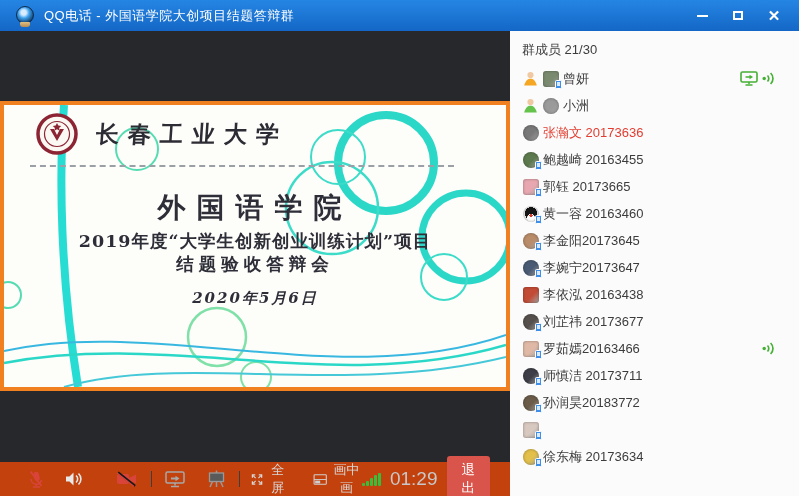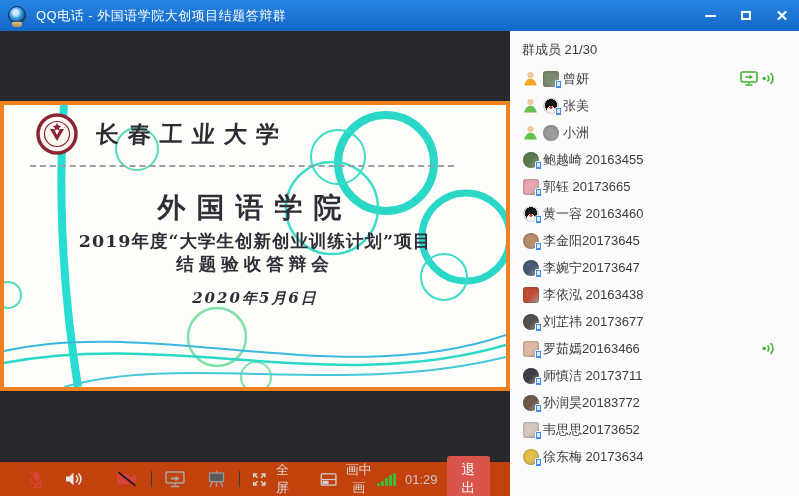--- a/index.html
+++ b/index.html
@@ -1,20 +1,20 @@
 <!DOCTYPE html>
 <html><head>
 <meta charset="utf-8">
 <style>
   * { margin:0; padding:0; box-sizing:border-box; }
   body { font-family: "Liberation Sans", sans-serif; background:#555; }
   .window { width:799px; height:496px; position:relative; overflow:hidden; background:#26282c; }
 
   
-  .titlebar { height:31px; background:linear-gradient(#2585e3,#1467c6); display:flex; align-items:center; padding:0 4px; }
+  .titlebar { height:31px; background:linear-gradient(#2585e3,#1467c6); display:flex; align-items:center; padding:0 12px; }
   .qq-icon { width:20px; height:20px; position:relative; margin:0 8px 0 4px; }
   .qq-icon .eye { width:18px; height:18px; border-radius:50%;
     background:radial-gradient(circle at 42% 35%, #d8ecff 0 18%, #3aa0ec 40%, #14375e 78%);
     border:1px solid #0d2b4e; }
   .qq-icon .base { position:absolute; left:4px; bottom:-1px; width:10px; height:5px;
     background:linear-gradient(#e2c083,#b98b4e); border-radius:1px 1px 3px 3px; }
   .title-text { color:#fff; font-size:13px; letter-spacing:0.5px; }
   .win-controls { margin-left:auto; display:flex; align-items:center; gap:22px; padding-right:6px; }
   .win-btn { width:14px; height:14px; display:flex; align-items:center; justify-content:center; cursor:default; }
   .min-glyph { width:11px; height:2px; background:#fff; }
@@ -43,21 +43,21 @@
   .slide-date  { position:absolute; top:184px; width:100%; font-size:15px; font-weight:bold; font-style:italic; letter-spacing:2px; }
 
   
   .toolbar { height:34px; background:#c2410c; display:flex; align-items:center; padding:0 20px; }
   .tb-btn { background:none; border:none; display:flex; align-items:center; gap:5px; color:#d8d8d8;
     font-size:13px; font-family:inherit; padding:2px; cursor:default; }
   .tb-divider { width:1px; height:16px; background:#3c3e42; margin:0 10px; }
   .tb-right { margin-left:auto; display:flex; align-items:center; gap:9px; }
   .signal { display:flex; align-items:flex-end; gap:1.5px; height:13px; }
   .signal i { display:block; width:2.5px; background:#3bbd3b; border-radius:1px; }
-  .timer { color:#c8c8c8; font-size:13px; }
+  .timer { color:#c8c8c8; font-size:19px; }
   .exit-btn { background:#d9544a; color:#fff; border:none; border-radius:3px; font-size:13.5px;
     padding:5px 15px; font-family:inherit; cursor:default; }
 
   
   .members-panel { width:289px; background:#fbfbfb; display:flex; flex-direction:column; overflow:hidden; }
   .members-header { font-size:13px; color:#3c3c3c; padding:10px 0 6px 12px; }
   .member-list { flex:1; }
   .member-row { height:27px; display:flex; align-items:center; padding:0 24px 0 13px; }
   .status-icon { width:15px; height:15px; margin-right:5px; flex:none; }
   .status-icon .head { fill:#f0c9a2; }
@@ -247,37 +247,32 @@
               </svg>
             </span>
   </div>
           <div class="member-row">
     <span class="status-icon online">
       <svg viewBox="0 0 15 15" width="15" height="15">
         <circle class="head" cx="7.5" cy="4.1" r="3.1"></circle>
         <path class="body" d="M1.2,14.6 C2.4,9.6 4.9,7.8 7.5,7.8 C10.1,7.8 12.6,9.6 13.8,14.6 Z"></path>
       </svg>
     </span>
-    <span class="avatar penguin">
-      <span class="phone-badge"></span>
-    </span>
-    <span class="member-label">张美</span>
-    <span class="member-badges"></span>
-  </div>
-          <div class="member-row">
-    <span class="status-icon online">
-      <svg viewBox="0 0 15 15" width="15" height="15">
-        <circle class="head" cx="7.5" cy="4.1" r="3.1"></circle>
-        <path class="body" d="M1.2,14.6 C2.4,9.6 4.9,7.8 7.5,7.8 C10.1,7.8 12.6,9.6 13.8,14.6 Z"></path>
-      </svg>
-    </span>
     <span class="avatar round" style="background: linear-gradient(135deg, rgb(154, 154, 154) 55%, rgba(0, 0, 0, 0.35));">
       
     </span>
     <span class="member-label">小洲</span>
+    <span class="member-badges"></span>
+  </div>
+          <div class="member-row">
+
+    <span class="avatar round" style="background: linear-gradient(135deg, rgb(120, 120, 120) 55%, rgba(0, 0, 0, 0.35));">
+      
+    </span>
+    <span class="member-label red">张瀚文 20173636</span>
     <span class="member-badges"></span>
   </div>
           <div class="member-row">
 
     <span class="avatar round" style="background: linear-gradient(135deg, rgb(93, 122, 78) 55%, rgba(0, 0, 0, 0.35));">
       <span class="phone-badge"></span>
     </span>
     <span class="member-label">鲍越崎 20163455</span>
     <span class="member-badges"></span>
   </div>
@@ -357,21 +352,20 @@
       <span class="phone-badge"></span>
     </span>
     <span class="member-label">孙润昊20183772</span>
     <span class="member-badges"></span>
   </div>
           <div class="member-row">
 
     <span class="avatar square" style="background: linear-gradient(135deg, rgb(216, 201, 192) 55%, rgba(0, 0, 0, 0.35));">
       <span class="phone-badge"></span>
     </span>
-    <span class="member-label">韦思思20173652</span>
     <span class="member-badges"></span>
   </div>
           <div class="member-row">
 
     <span class="avatar round" style="background: linear-gradient(135deg, rgb(227, 192, 74) 55%, rgba(0, 0, 0, 0.35));">
       <span class="phone-badge"></span>
     </span>
     <span class="member-label">徐东梅 20173634</span>
     <span class="member-badges"></span>
   </div>

